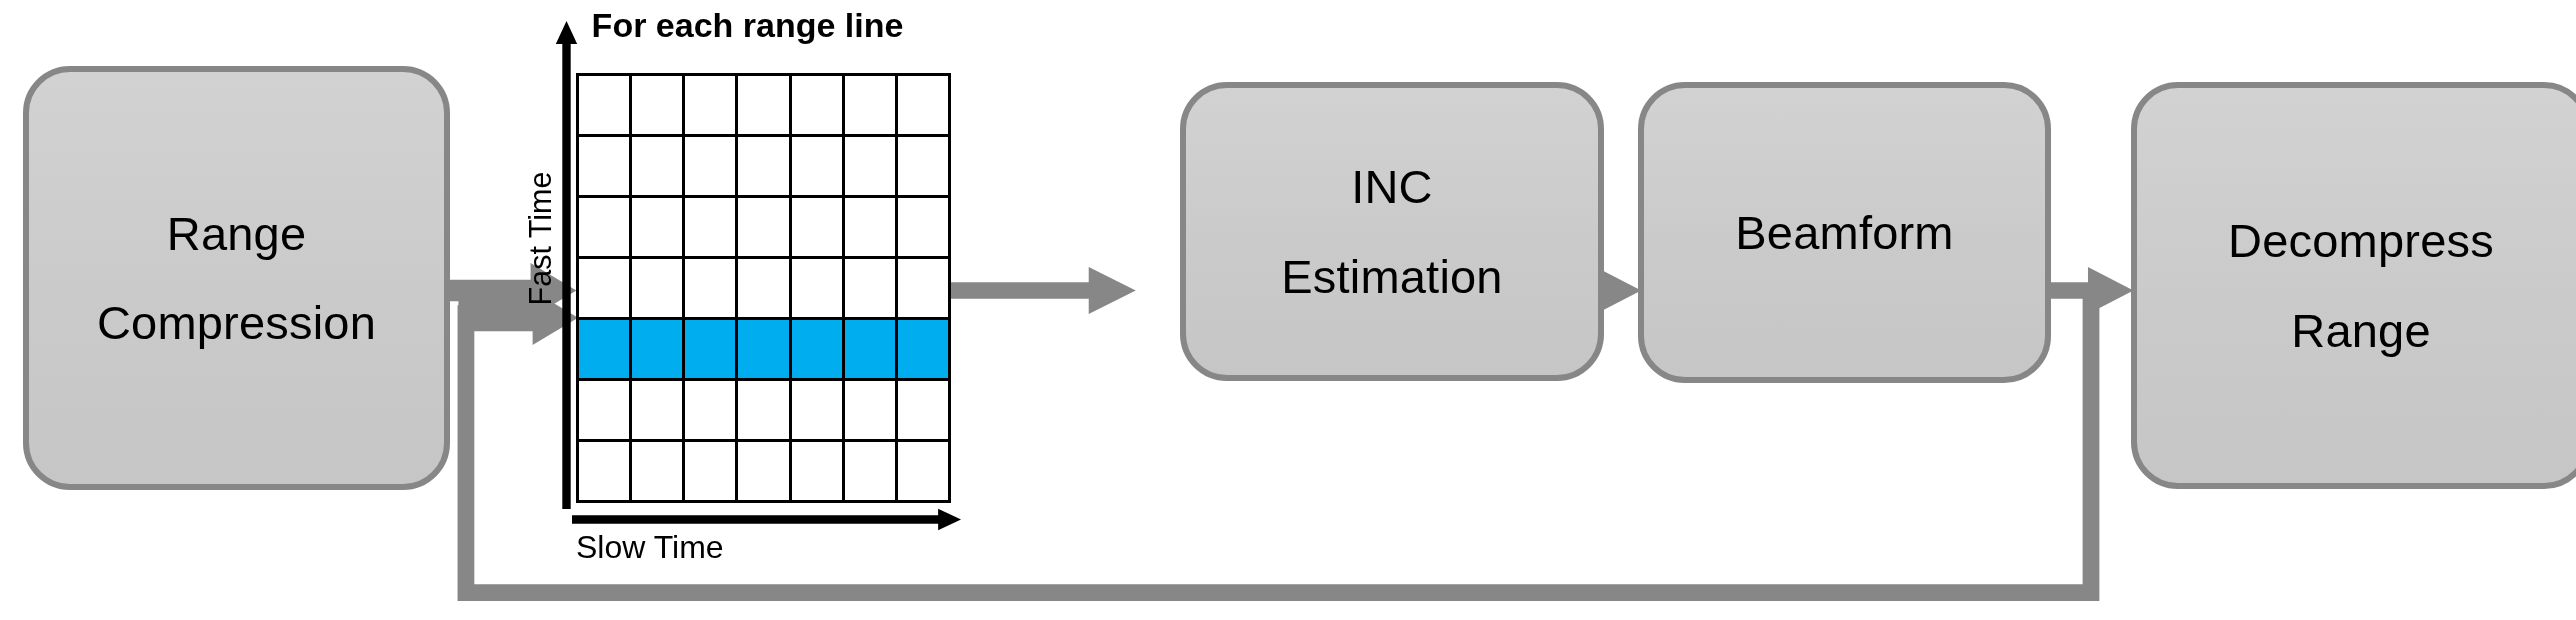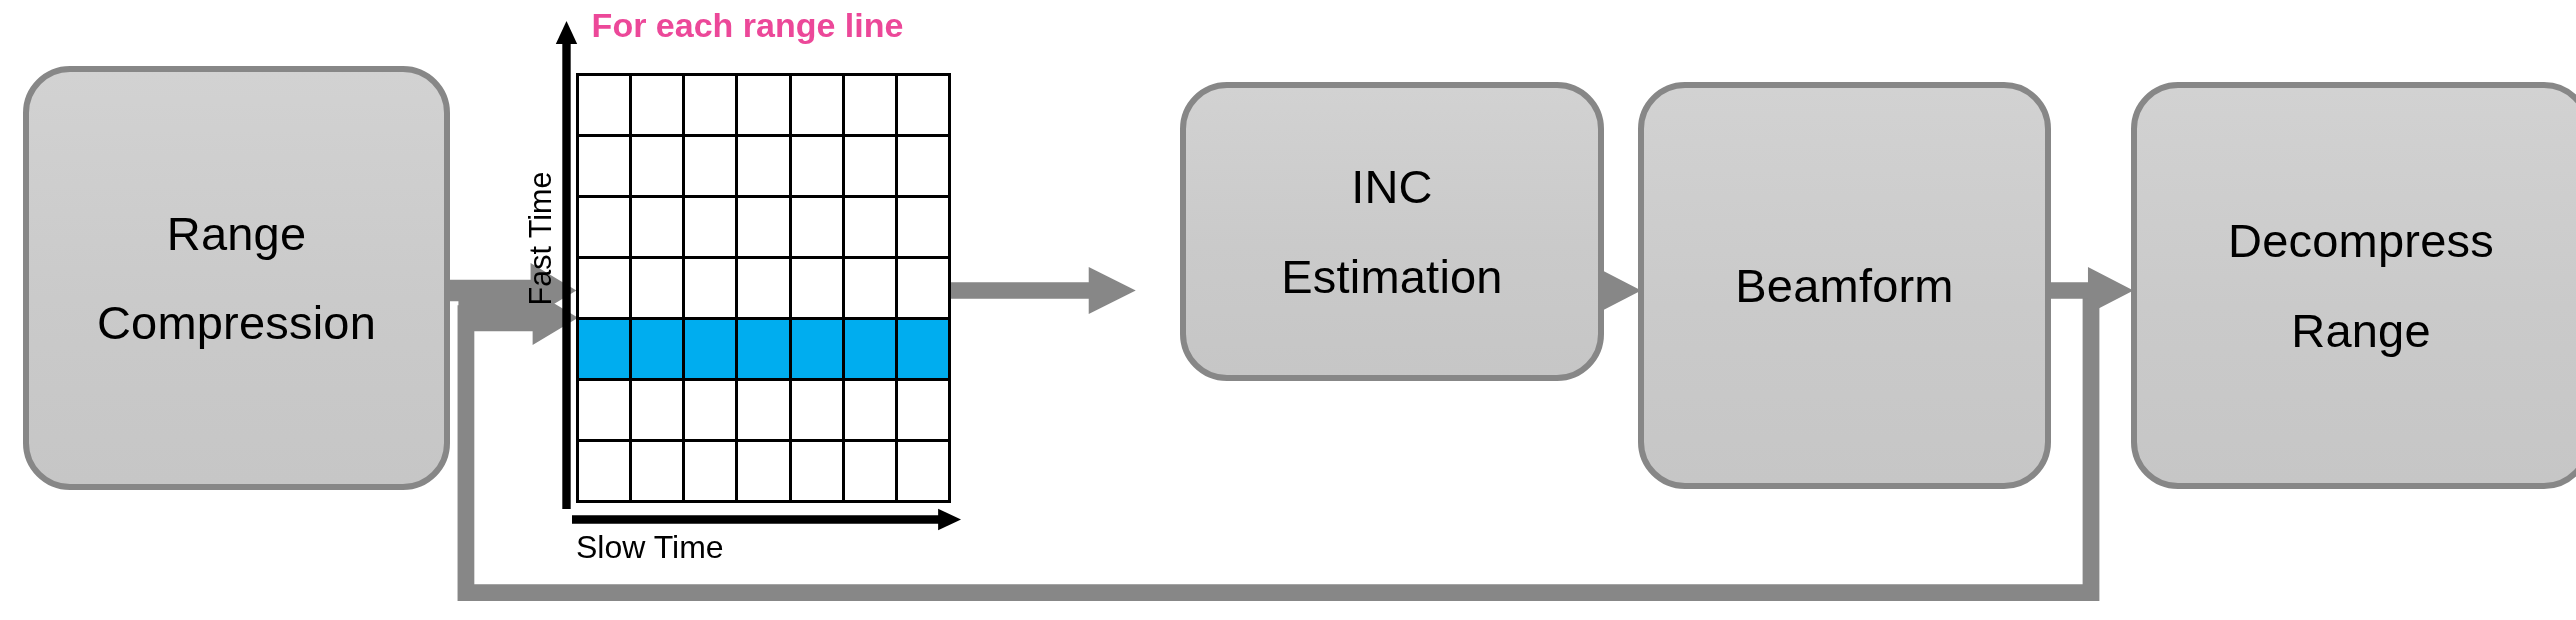--- a/index.html
+++ b/index.html
@@ -73,21 +73,21 @@
     z-index: 4;
   }
   #matrix-title {
     position: absolute;
     left: 0;
     top: 6.1px;
     width: 519px;
     text-align: center;
     font-size: 34px;
     font-weight: bold;
-    color: #ec4899;
+    color: #000000;
     white-space: nowrap;
   }
   #grid {
     position: absolute;
     left: 88px;
     top: 73px;
     width: 375px;
     height: 430px;
     display: grid;
     grid-template-columns: repeat(7, 1fr);
@@ -230,21 +230,21 @@
       <polygon points="510,15 480,1 480,29" fill="#000"></polygon>
     </svg>
     <div id="slow-label">Slow Time</div>
   </div>
 
   <div class="proc-box" id="box-inc-estimation" style="left:1135px; top:82px; width:424px; height:299px;margin-left:45px;">
     <span class="line">INC</span>
     <span class="line">Estimation</span>
   </div>
 
-  <div class="proc-box" id="box-beamform" style="left:1638px; top:82px; width:413px; height:407px;">
+  <div class="proc-box" id="box-beamform" style="left:1638px; top:82px; width:413px; height:301px;">
     <span class="line">Beamform</span>
   </div>
 
   <div class="proc-box" id="box-decompress" style="left:2131px; top:82px; width:460px; height:407px;">
     <span class="line">Decompress</span>
     <span class="line">Range</span>
   </div>
 
   <svg class="conn" style="left:448px; top:263px; width:130px; height:55px;" viewBox="0 0 170 72">
     <path d="M0,22 L108,22 L108,0 L168,36 L108,72 L108,50 L0,50 Z" fill="#878787"></path>

